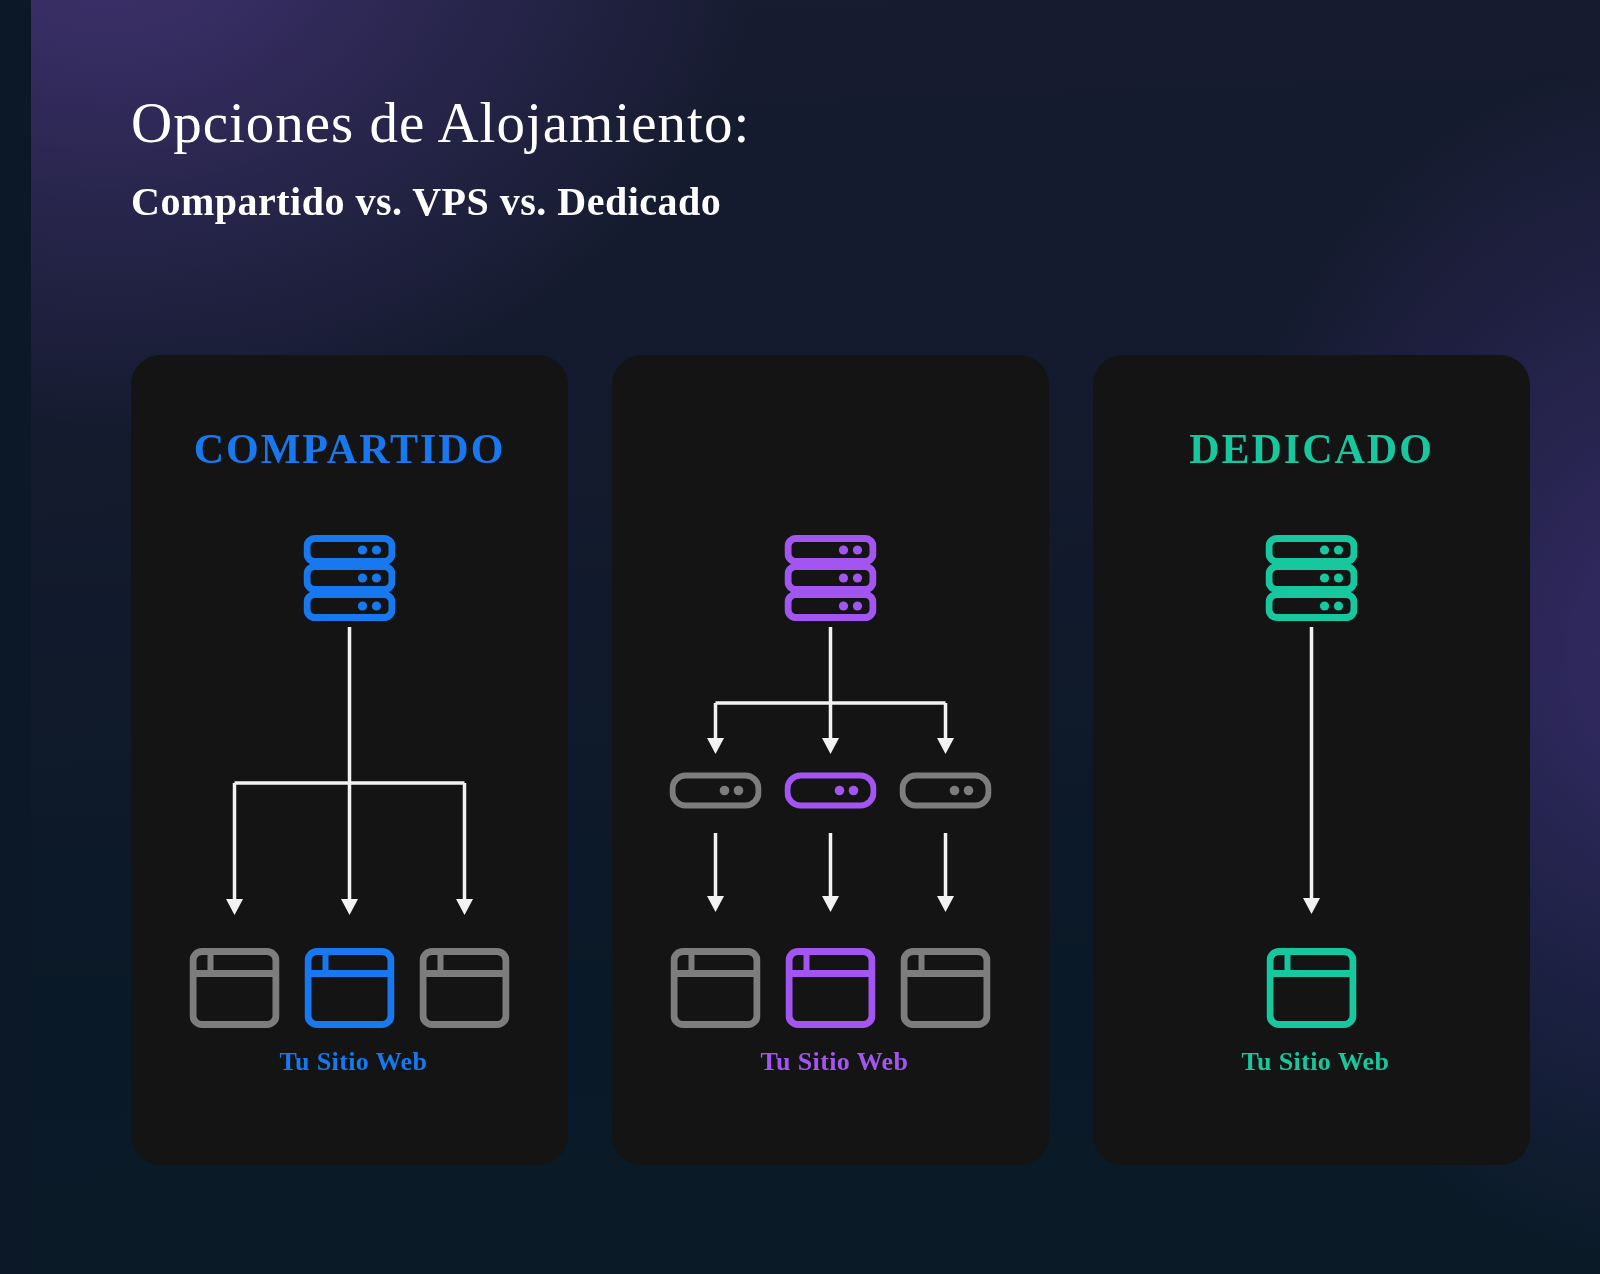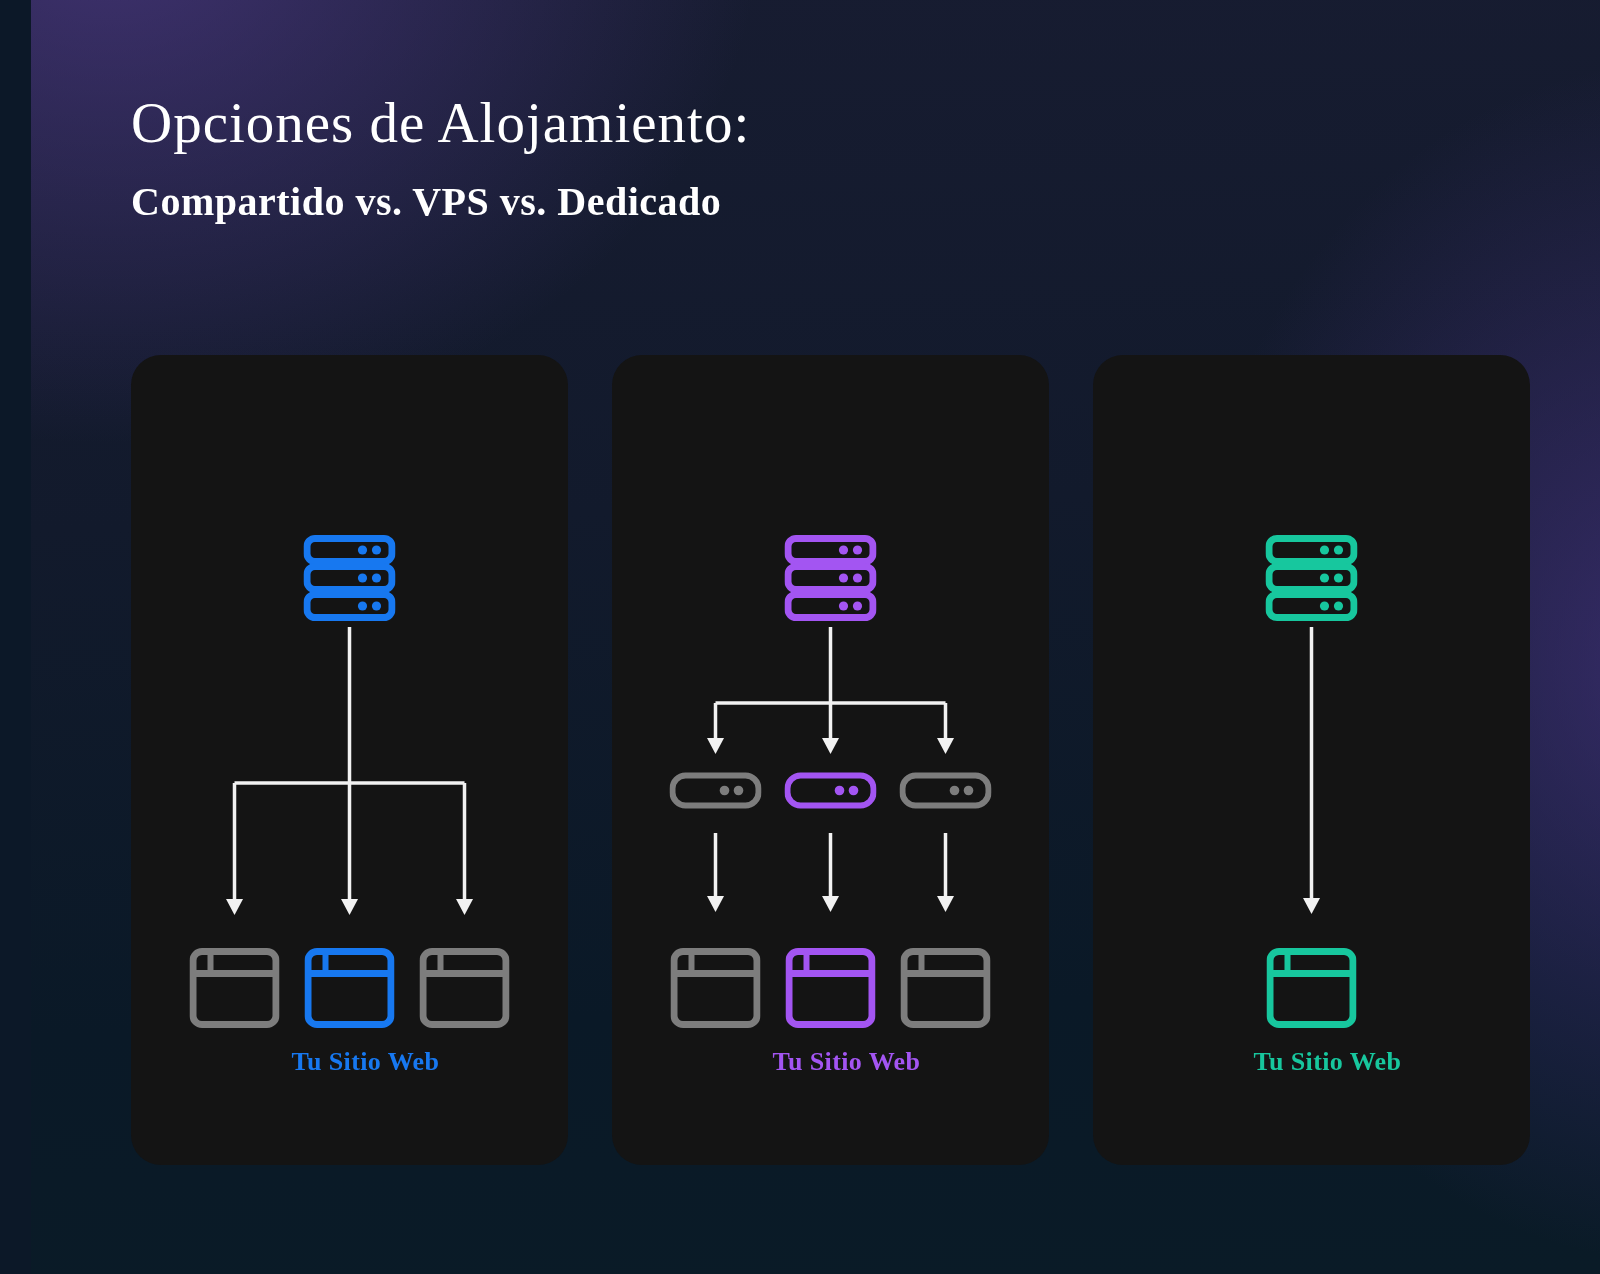--- a/index.html
+++ b/index.html
@@ -70,21 +70,21 @@
     position: absolute;
     top: 150px;
     left: 0;
     width: 437px;
     height: 540px;
     display: block;
   }
   .site-label {
     position: absolute;
     top: 692px;
-    left: 16px;
+    left: 4px;
     width: 100%;
     text-align: center;
     font-size: 26px;
     font-weight: 700;
     letter-spacing: 0.4px;
     color: var(--accent);
   }
   .accent { color: var(--accent); }
   .muted  { color: var(--muted, #7d7d7d); }
 
@@ -151,20 +151,21 @@
 <div class="page" style="--muted: #7D7D7D; --connector: #F2F2F2; --card-bg: #141414;">
 
   <header class="header">
     <h1 class="title-line1">Opciones de Alojamiento:</h1>
     <h1 class="title-line2">Compartido vs. VPS vs. Dedicado</h1>
   </header>
 
   <main class="cards">
 
     <section class="card" style="--accent: #1778F0;">
+      <h2 class="card-title">COMPARTIDO</h2>
       <svg class="diagram" viewBox="0 0 437 540">
         <use href="#sym-server" class="accent" x="172.5" y="30" width="92" height="86"></use>
         <g class="connector">
           <path d="M218.5 122 V394"></path>
           <path d="M103.5 278 H333.5"></path>
           <path d="M103.5 278 V394"></path>
           <path d="M333.5 278 V394"></path>
           <polygon points="95,394 112,394 103.5,410"></polygon>
           <polygon points="210,394 227,394 218.5,410"></polygon>
           <polygon points="325,394 342,394 333.5,410"></polygon>
@@ -200,20 +201,21 @@
           <polygon points="325,391 342,391 333.5,407"></polygon>
         </g>
         <use href="#sym-browser" class="muted" x="58.5" y="443" width="90" height="80"></use>
         <use href="#sym-browser" class="accent" x="173.5" y="443" width="90" height="80"></use>
         <use href="#sym-browser" class="muted" x="288.5" y="443" width="90" height="80"></use>
       </svg>
       <div class="site-label">Tu Sitio Web</div>
     </section>
 
     <section class="card" style="--accent: #17C79E;">
+      <h2 class="card-title">DEDICADO</h2>
       <svg class="diagram" viewBox="0 0 437 540">
         <use href="#sym-server" class="accent" x="172.5" y="30" width="92" height="86"></use>
         <g class="connector">
           <path d="M218.5 122 V393"></path>
           <polygon points="210,393 227,393 218.5,409"></polygon>
         </g>
         <use href="#sym-browser" class="accent" x="173.5" y="443" width="90" height="80"></use>
       </svg>
       <div class="site-label">Tu Sitio Web</div>
     </section>

